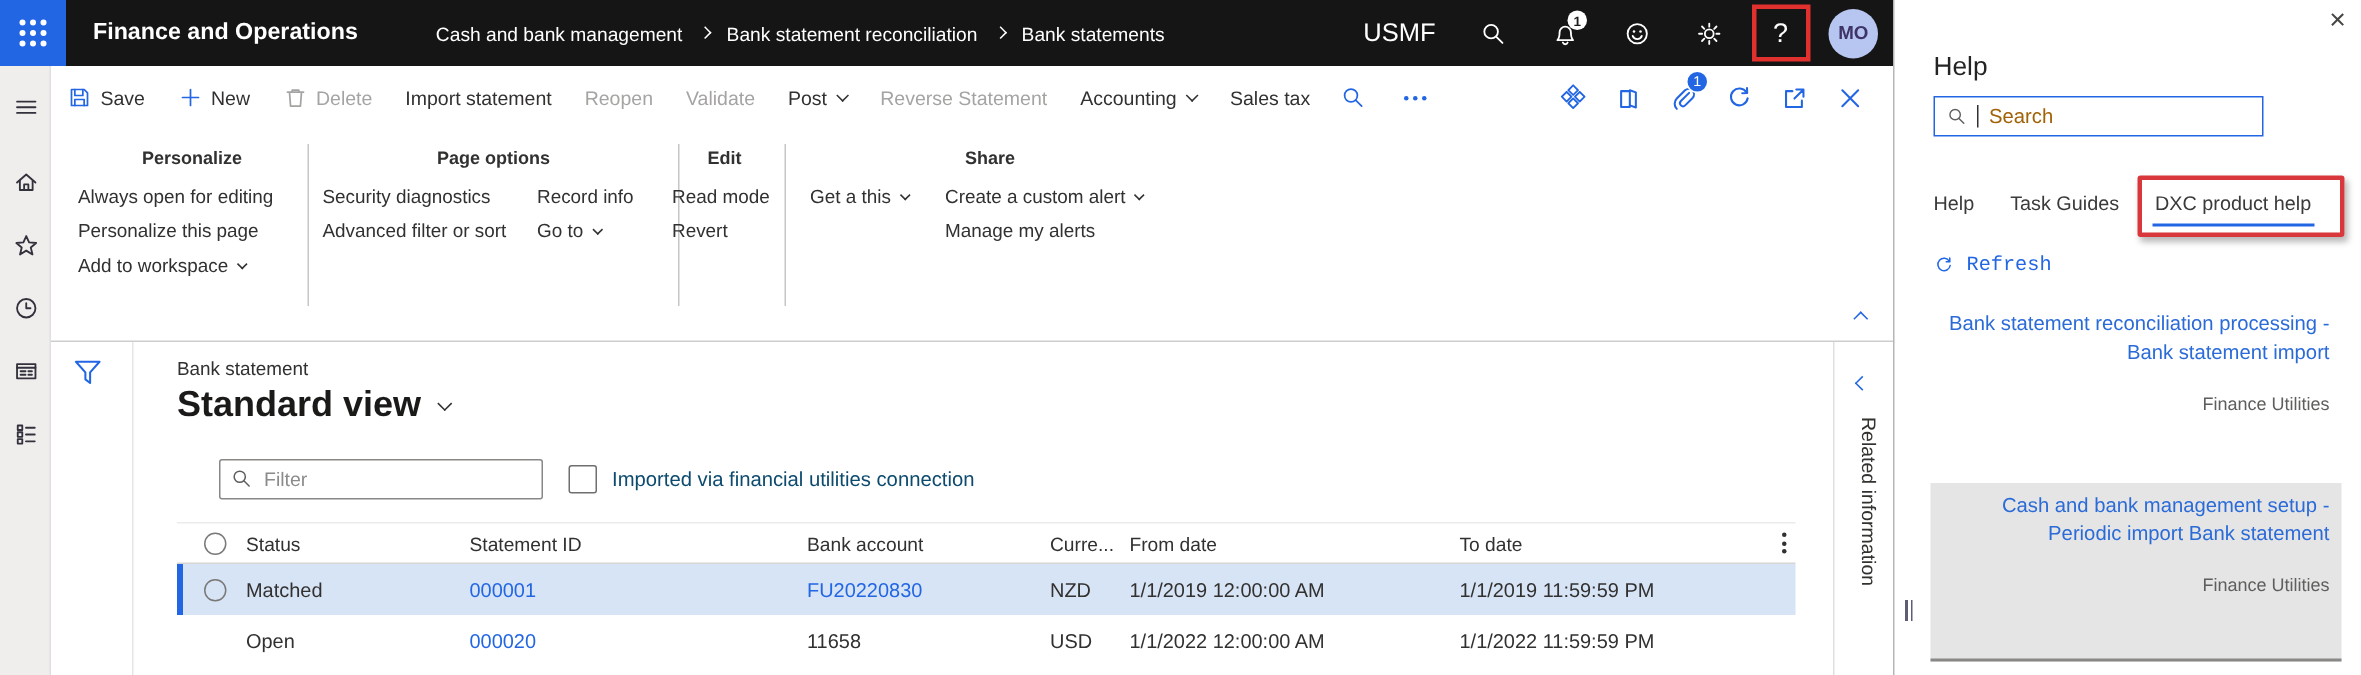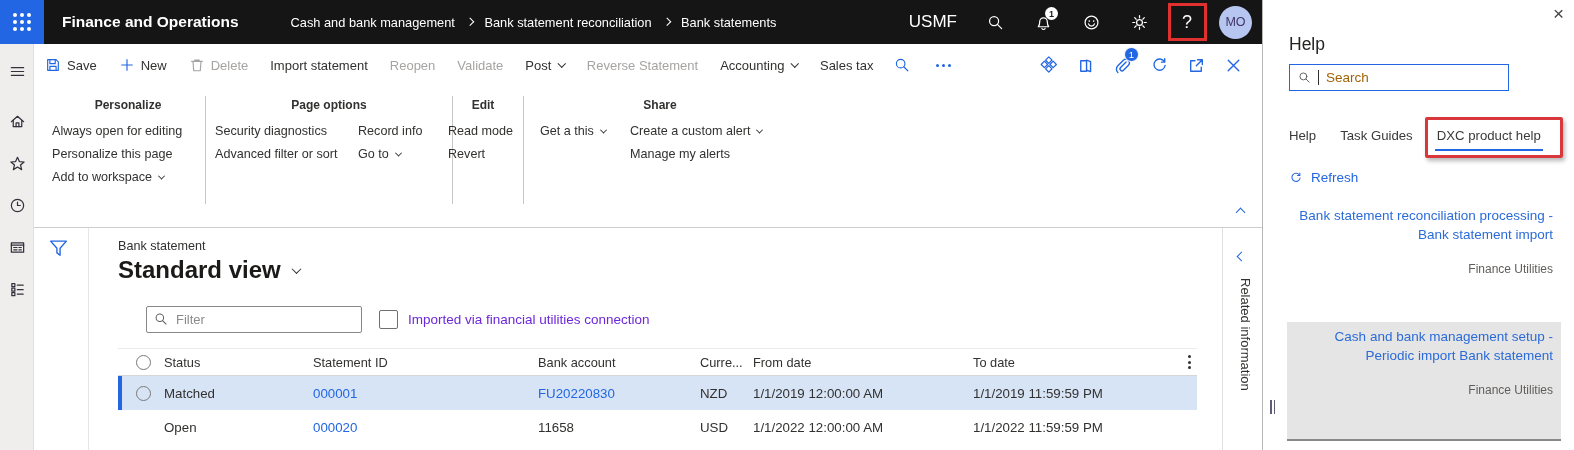--- a/index.html
+++ b/index.html
@@ -21,21 +21,21 @@
   .waffle-grid { display:grid; grid-template-columns:repeat(3,4px); grid-gap:3px; }
   .waffle-grid i { width:4px; height:4px; background:#fff; border-radius:50%; }
   .app-title { font-size:15.5px; font-weight:bold; margin-left:18px; white-space:nowrap; }
   .crumbs { display:flex; align-items:center; gap:12px; font-size:12.8px; margin-left:52px; white-space:nowrap; }
   .crumbs .chev { width:5.5px; height:5.5px; border-width:1.6px; }
   .tb-right { margin-left:auto; display:flex; align-items:center; padding-right:10px; }
   .company { font-size:17px; margin-right:14px; }
   .tb-btn { width:48px; height:44px; display:flex; align-items:center; justify-content:center; position:relative; cursor:pointer; color:#fff; }
   .badge-bell { position:absolute; top:7px; right:9px; min-width:13px; height:13px; border-radius:7px; background:#fff; color:#1b1b1b; font-size:9px; font-weight:bold; display:flex; align-items:center; justify-content:center; padding:0 2px; }
   .q-annotation { border:3px solid #E1312F; width:39px; height:38px; display:flex; align-items:center; justify-content:center; font-size:18px; }
-  .avatar { width:33px; height:33px; border-radius:50%; background:#B7C6F0; color:#3E3566; font-size:12.5px; font-weight:normal; display:flex; align-items:center; justify-content:center; margin-left:8px; cursor:pointer; }
+  .avatar { width:33px; height:33px; border-radius:50%; background:#B7C6F0; color:#3E3566; font-size:12.5px; font-weight:bold; display:flex; align-items:center; justify-content:center; margin-left:8px; cursor:pointer; }
 
   
   .siderail { position:absolute; left:0; top:44px; width:34px; height:406px; background:#F0EEEC; border-right:1px solid #E1DFDD; color:#32313C; }
   .rail-btn { width:34px; height:38px; display:flex; align-items:center; justify-content:center; cursor:pointer; }
   .rail-btn svg { width:17px; height:17px; }
 
   
   .actionbar { position:absolute; left:34px; top:44px; width:1228px; height:42px; background:#fff; display:flex; align-items:center; font-size:13px; color:#323130; }
   .ab-item { display:flex; align-items:center; gap:6px; padding:0 11px; white-space:nowrap; cursor:pointer; }
   .ab-item svg { width:16px; height:16px; }
@@ -70,21 +70,21 @@
   .panel { position:absolute; left:56px; top:0; right:40px; bottom:0; }
   .bank-label { position:absolute; left:28px; top:11px; font-size:12.6px; color:#323130; }
   .view-title { position:absolute; left:28px; top:28px; font-size:24px; font-weight:bold; color:#1b1a19; display:flex; align-items:center; gap:12px; cursor:pointer; }
   .view-title .chev { width:7px; height:7px; border-width:1.8px; color:#323130; }
   .filter-row { position:absolute; left:28px; top:78px; display:flex; align-items:center;padding-left:28px; }
   .filter-wrap { position:relative; width:216px; height:27px; }
   .filter-wrap input { width:216px; height:27px; border:1px solid #8A8886; border-radius:2px; padding:0 8px 0 29px; font-size:13px; font-family:"Liberation Sans",sans-serif; color:#323130; outline:none; }
   .filter-wrap input::placeholder { color:#8D8B89; }
   .filter-wrap svg { position:absolute; left:8px; top:6px; width:14px; height:14px; color:#605E5C; }
   .cbx { width:19px; height:19px; border:1px solid #706F6E; border-radius:2px; background:#fff; margin-left:17px; cursor:pointer; flex:none; }
-  .cbx-label { font-size:13.5px; color:#6d28d9; margin-left:10px; white-space:nowrap; }
+  .cbx-label { font-size:13.5px; color:#0c4a6e; margin-left:10px; white-space:nowrap; }
 
   .table { position:absolute; left:28px; top:120px; width:1079px; font-size:13px; color:#323130; }
   .trow { display:grid; grid-template-columns:46px 149px 225px 162px 53px 220px 195px 1fr; align-items:center; position:relative; }
   .thead { height:28px; border-top:1px solid #EDEBE9; border-bottom:1px solid #D8D6D4; font-size:12.8px; }
   .tdata { height:34px; font-size:13.3px; }
   .tdata.selected { background:#D7E4F6; }
   .selbar { position:absolute; left:0; top:0; bottom:0; width:4px; background:#2266E3; }
   .radio { width:15px; height:15px; border:1.5px solid #7A7977; border-radius:50%; margin-left:18px; background:transparent; cursor:pointer; }
   .cell { padding-right:8px; overflow:hidden; text-overflow:ellipsis; white-space:nowrap; }
   .cell.link { color:#2266E3; cursor:pointer; }
@@ -101,21 +101,21 @@
   .help-close { position:absolute; right:10px; top:4px; font-size:19px; color:#484644; cursor:pointer; line-height:1; }
   .help-title { position:absolute; left:26px; top:34px; font-size:17.5px; color:#252423; }
   .help-search { position:absolute; left:26px; top:64px; width:220px; height:27px; border:1px solid #2266E3; display:flex; align-items:center; padding:0 8px; cursor:text; }
   .help-search svg { width:13px; height:13px; color:#605E5C; flex:none; }
   .help-search .caret { width:1px; height:15px; background:#323130; margin-left:7px; }
   .help-search .ph { font-size:13.5px; color:#a16207; margin-left:7px; }
   .help-tabs { position:absolute; left:26px; top:128px; display:flex; gap:24px; font-size:13.2px; color:#3B3A39; }
   .htab { position:relative; white-space:nowrap; cursor:pointer; }
   .htab.active::after { content:""; position:absolute; left:-2px; right:-2px; bottom:-8px; height:2.5px; background:#2266E3; }
   .tab-annotation { position:absolute; left:162px; top:117px; width:138px; height:41px; border:3px solid #D8373B; border-radius:2px; box-shadow:2px 3px 4px rgba(0,0,0,0.28); pointer-events:none; }
-  .help-refresh { position:absolute; left:26px; top:170px; display:flex; align-items:flex-end; gap:8px; color:#2266E3; font-size:13.5px; cursor:pointer; }
+  .help-refresh { position:absolute; left:26px; top:170px; display:flex; align-items:flex-start; gap:8px; color:#2266E3; font-size:13.5px; cursor:pointer;font-family:Liberation Mono, monospace; }
   .help-refresh svg { width:14px; height:14px; }
   .articles { position:absolute; left:24px; top:201px; width:274px;text-align:right; }
   .article { height:121px; padding:5px 8px 0 3px; cursor:pointer; }
   .article .a-title { color:#2B6BD8; font-size:13.5px; line-height:19px; }
   .article .a-src { color:#605E5C; font-size:12px; margin-top:18px; }
   .article.hl { background:#e5e5e5; height:119px; border-bottom:2px solid #8A8886; }
   .gripper { position:absolute; left:7px; top:400px; display:flex; gap:2px; }
   .gripper i { width:1.5px; height:14px; background:#5E5D74; }
 </style>
 </head>

